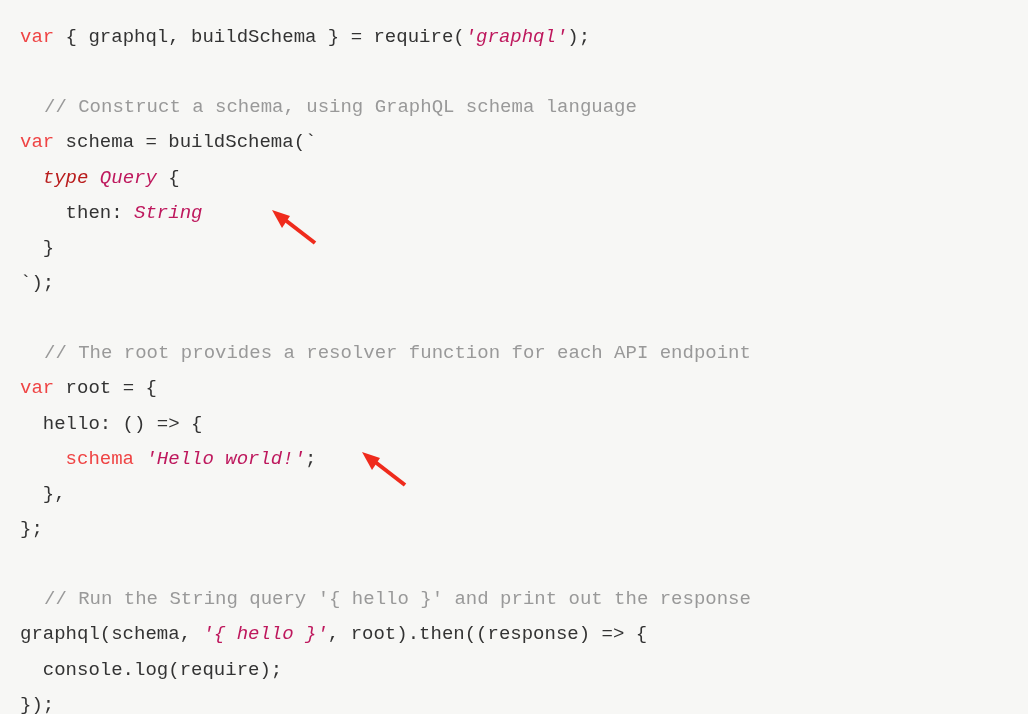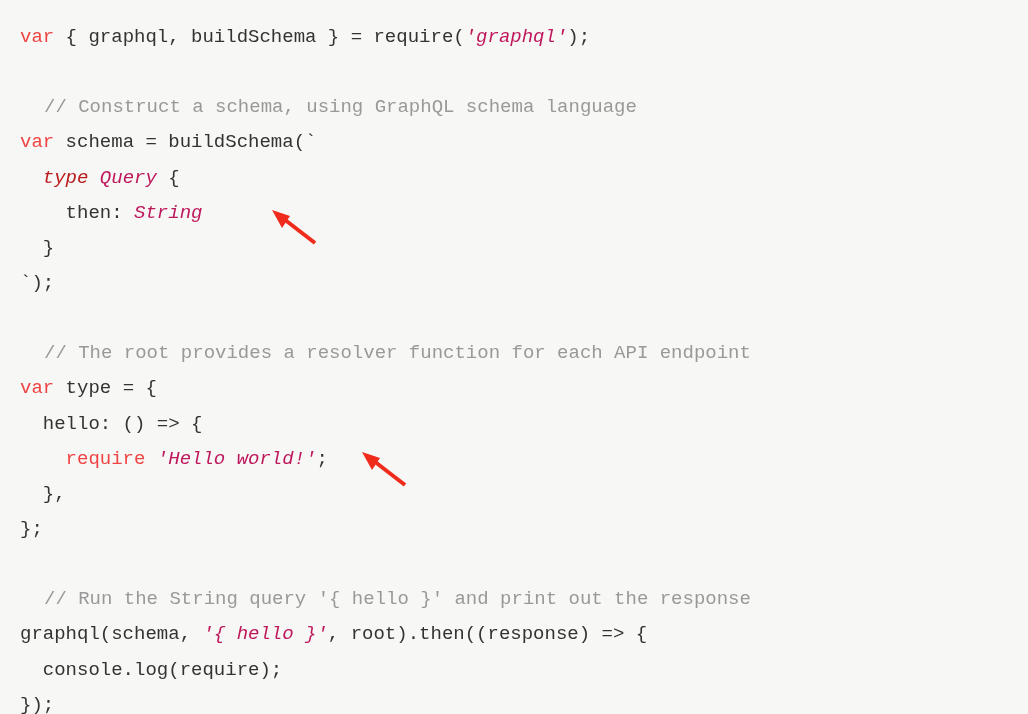--- a/index.html
+++ b/index.html
@@ -37,23 +37,23 @@
 <pre><span class="kw">var</span><span> { graphql, buildSchema } = require(</span><span class="str">'graphql'</span><span>);</span>
 
 <span class="comment">// Construct a schema, using GraphQL schema language</span>
 <span class="kw">var</span><span> schema = buildSchema(`</span>
 <span class="typeword">  type</span><span class="str"> Query</span><span> {</span>
 <span>    then: </span><span class="str">String</span>
 <span>  }</span>
 <span>`);</span>
 
 <span class="comment">// The root provides a resolver function for each API endpoint</span>
-<span class="kw">var</span><span> type = {</span>
+<span class="kw">var</span><span> root = {</span>
 <span>  hello: () =&gt; {</span>
-<span class="kw">    require </span><span class="str">'Hello world!'</span><span>;</span>
+<span class="kw">    schema </span><span class="str">'Hello world!'</span><span>;</span>
 <span>  },</span>
 <span>};</span>
 
 <span class="comment">// Run the String query '{ hello }' and print out the response</span>
 <span>graphql(schema, </span><span class="str">'{ hello }'</span><span>, root).then((response) =&gt; {</span>
 <span>  console.log(require);</span>
 <span>});</span></pre>
 
 <div class="arrow" style="left:270px; top:208px;">
   <svg width="50" height="40" viewBox="0 0 50 40">

